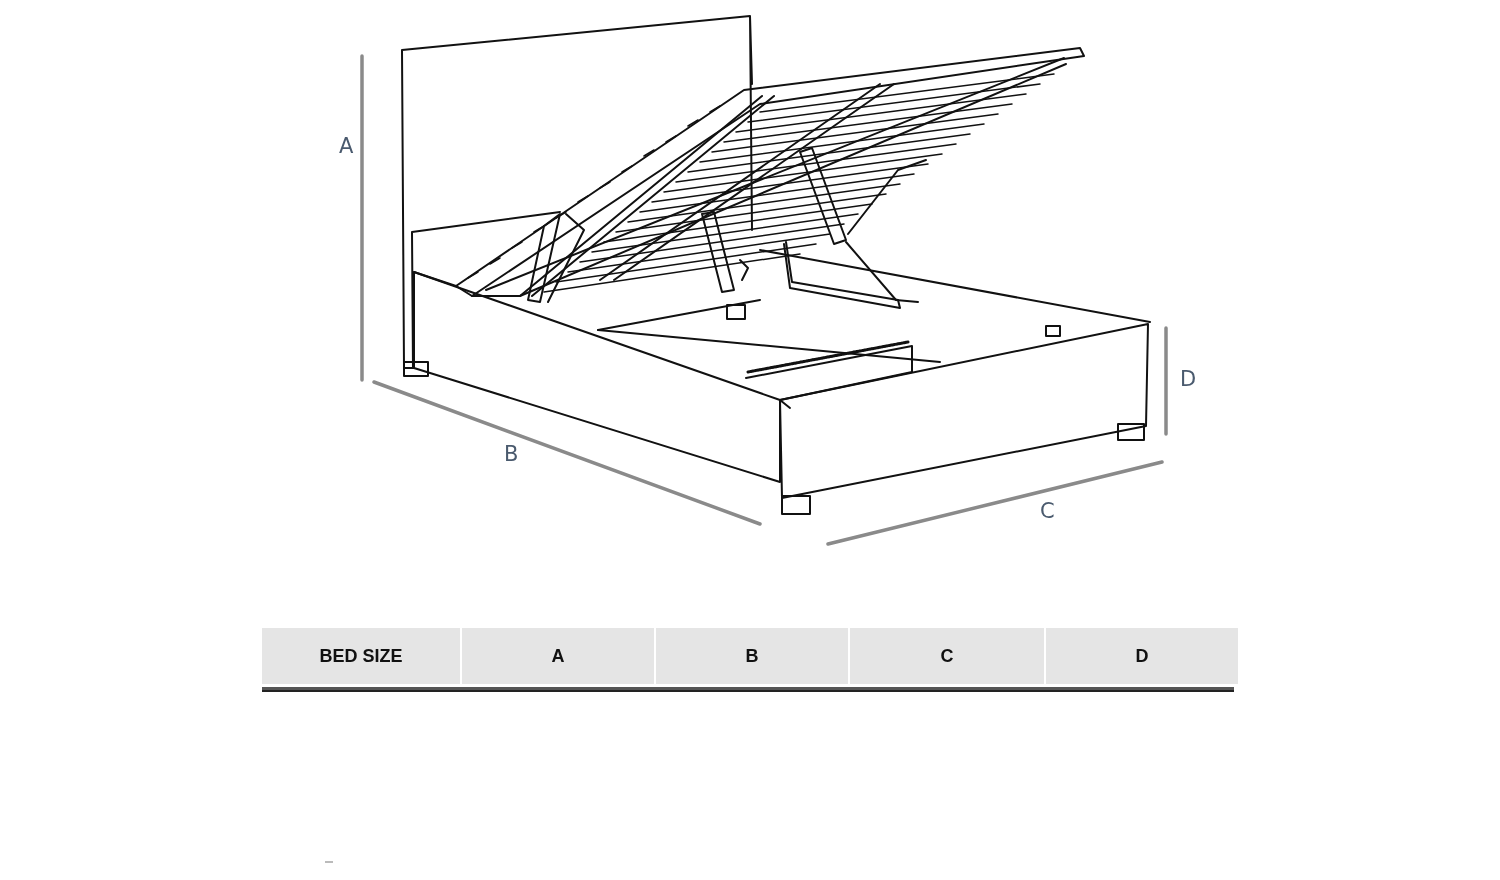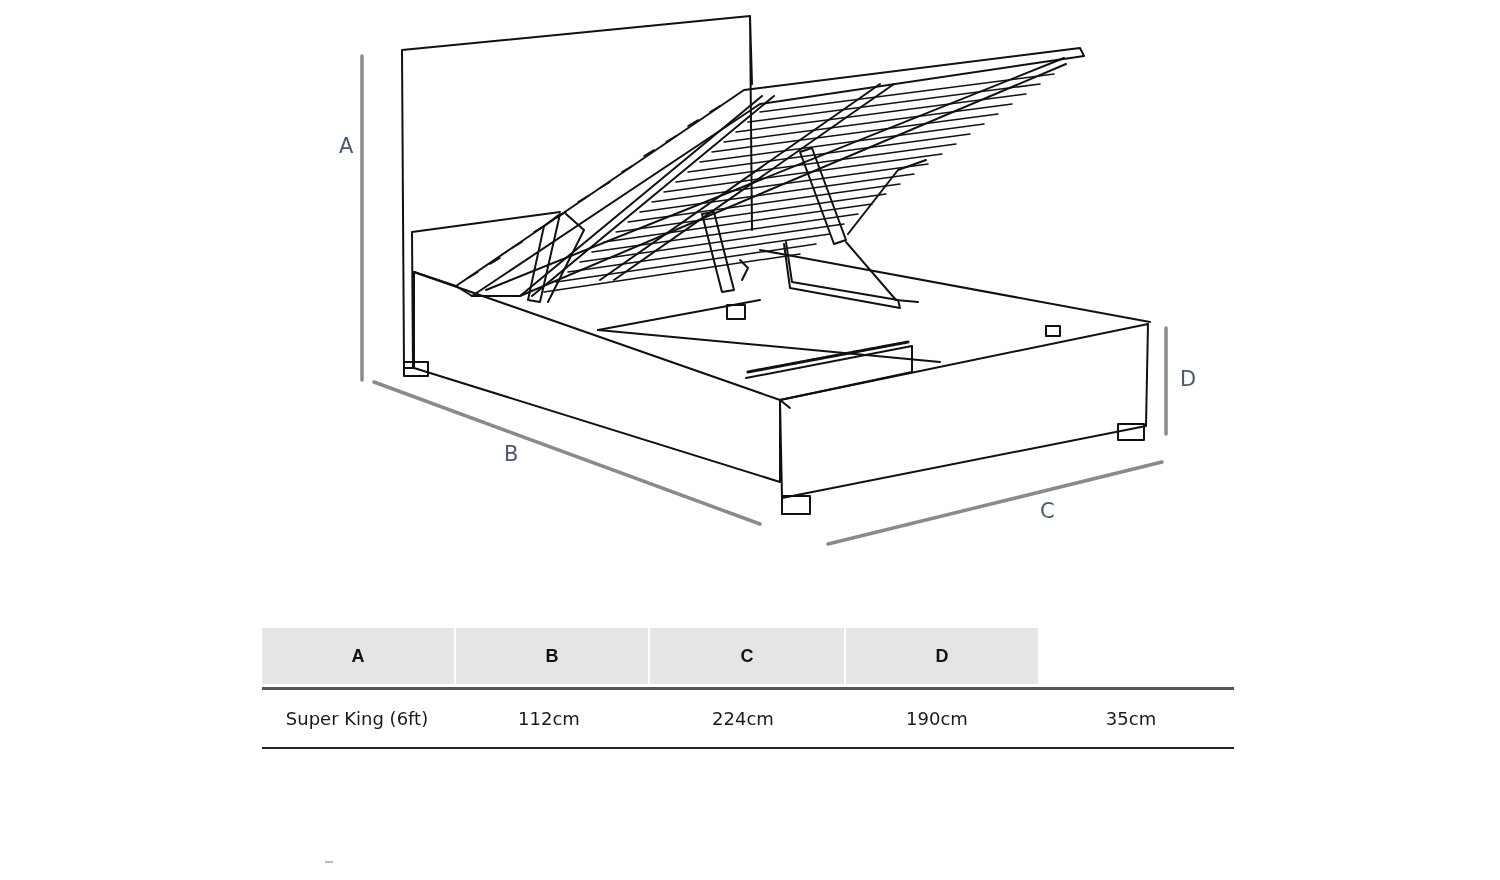--- a/index.html
+++ b/index.html
@@ -101,29 +101,23 @@
   </g>
 </svg>
 
 <span class="dim-label" style="left:339px; top:134px;">A</span>
 <span class="dim-label" style="left:504px; top:442px;">B</span>
 <span class="dim-label" style="left:1040px; top:499px;">C</span>
 <span class="dim-label" style="left:1180px; top:367px;">D</span>
 
 <div id="spec-table">
   <div class="thead">
+    <div class="th" style="width:198px;">BED SIZE</div>
     <div class="th" style="width:192px;">A</div>
     <div class="th" style="width:192px;">B</div>
     <div class="th" style="width:194px;">C</div>
     <div class="th" style="width:192px;">D</div>
   </div>
   <div class="rule-top"></div>
-  <div class="trow">
-    <div class="td" style="width:190px;">Super King (6ft)</div>
-    <div class="td" style="width:194px;">112cm</div>
-    <div class="td" style="width:194px;">224cm</div>
-    <div class="td" style="width:194px;">190cm</div>
-    <div class="td" style="width:194px;">35cm</div>
-  </div>
   <div class="rule-bottom"></div>
 </div>
 
 <div id="stray-mark"></div>
 
 </body></html>

